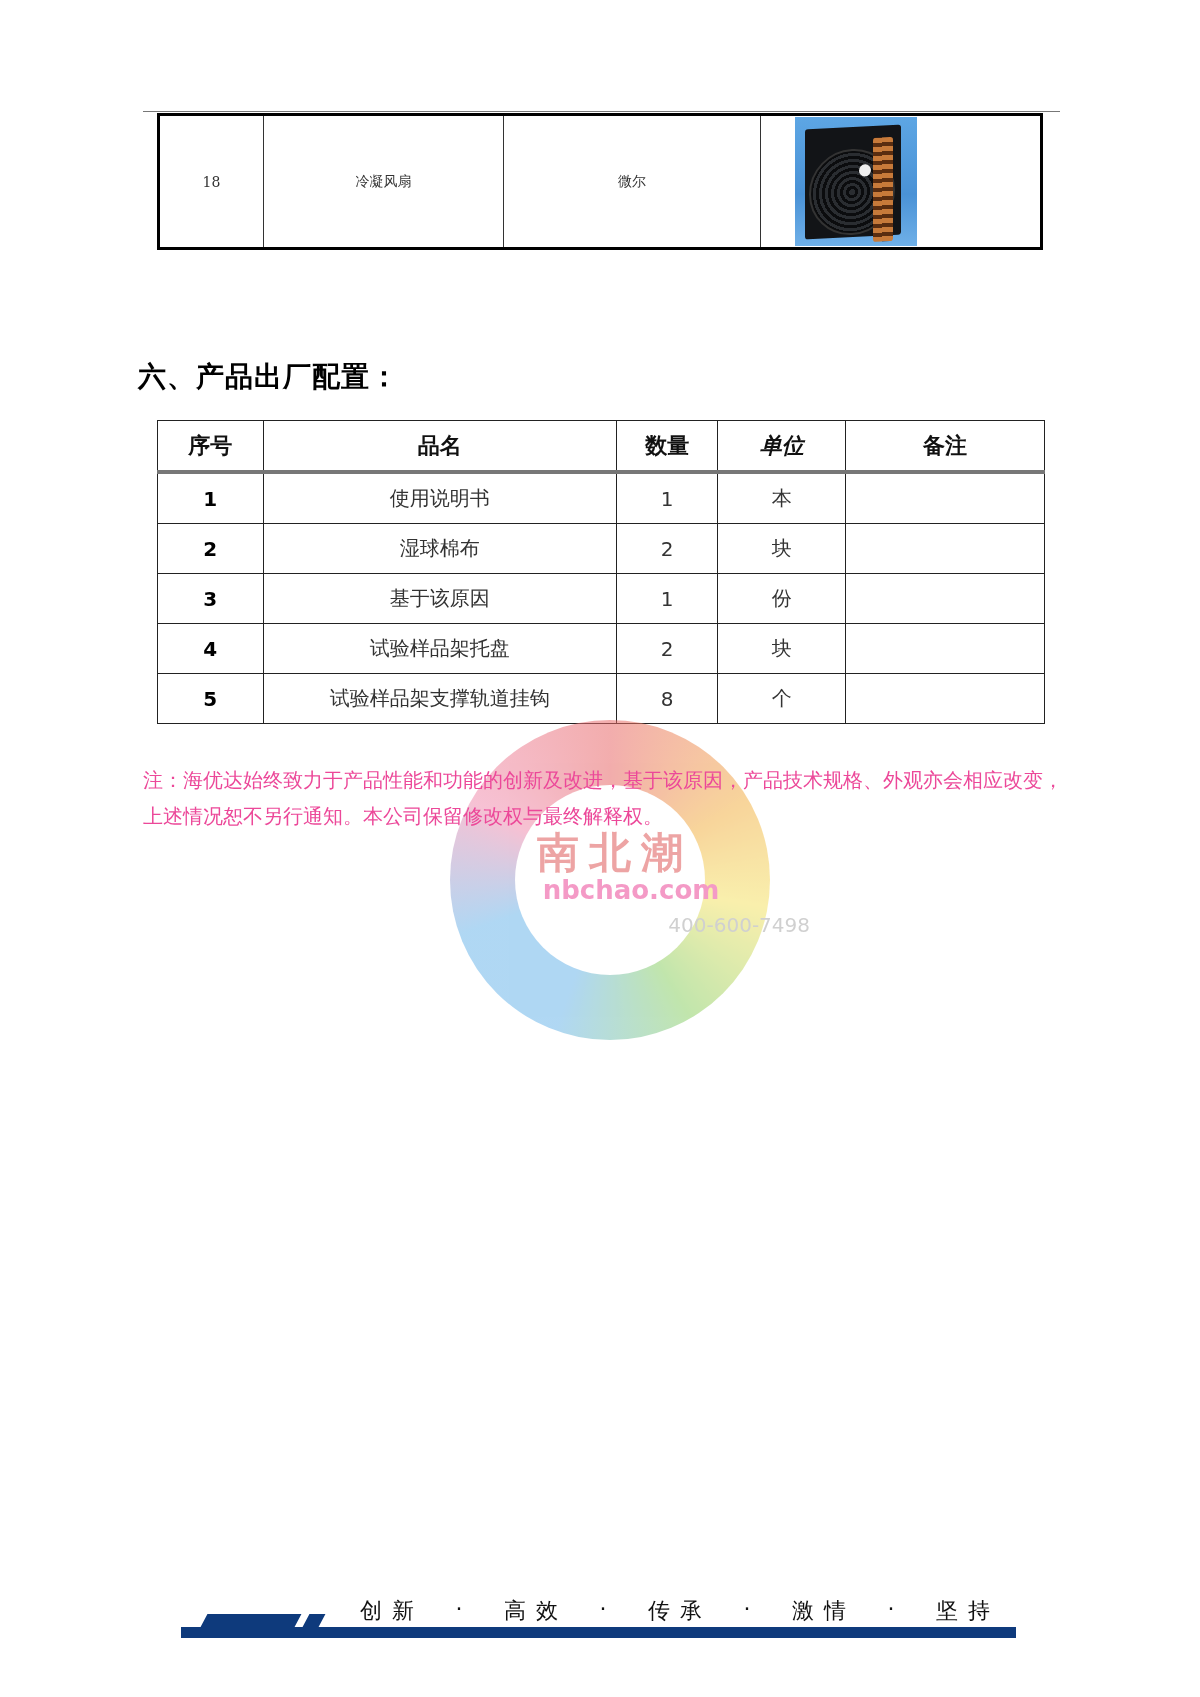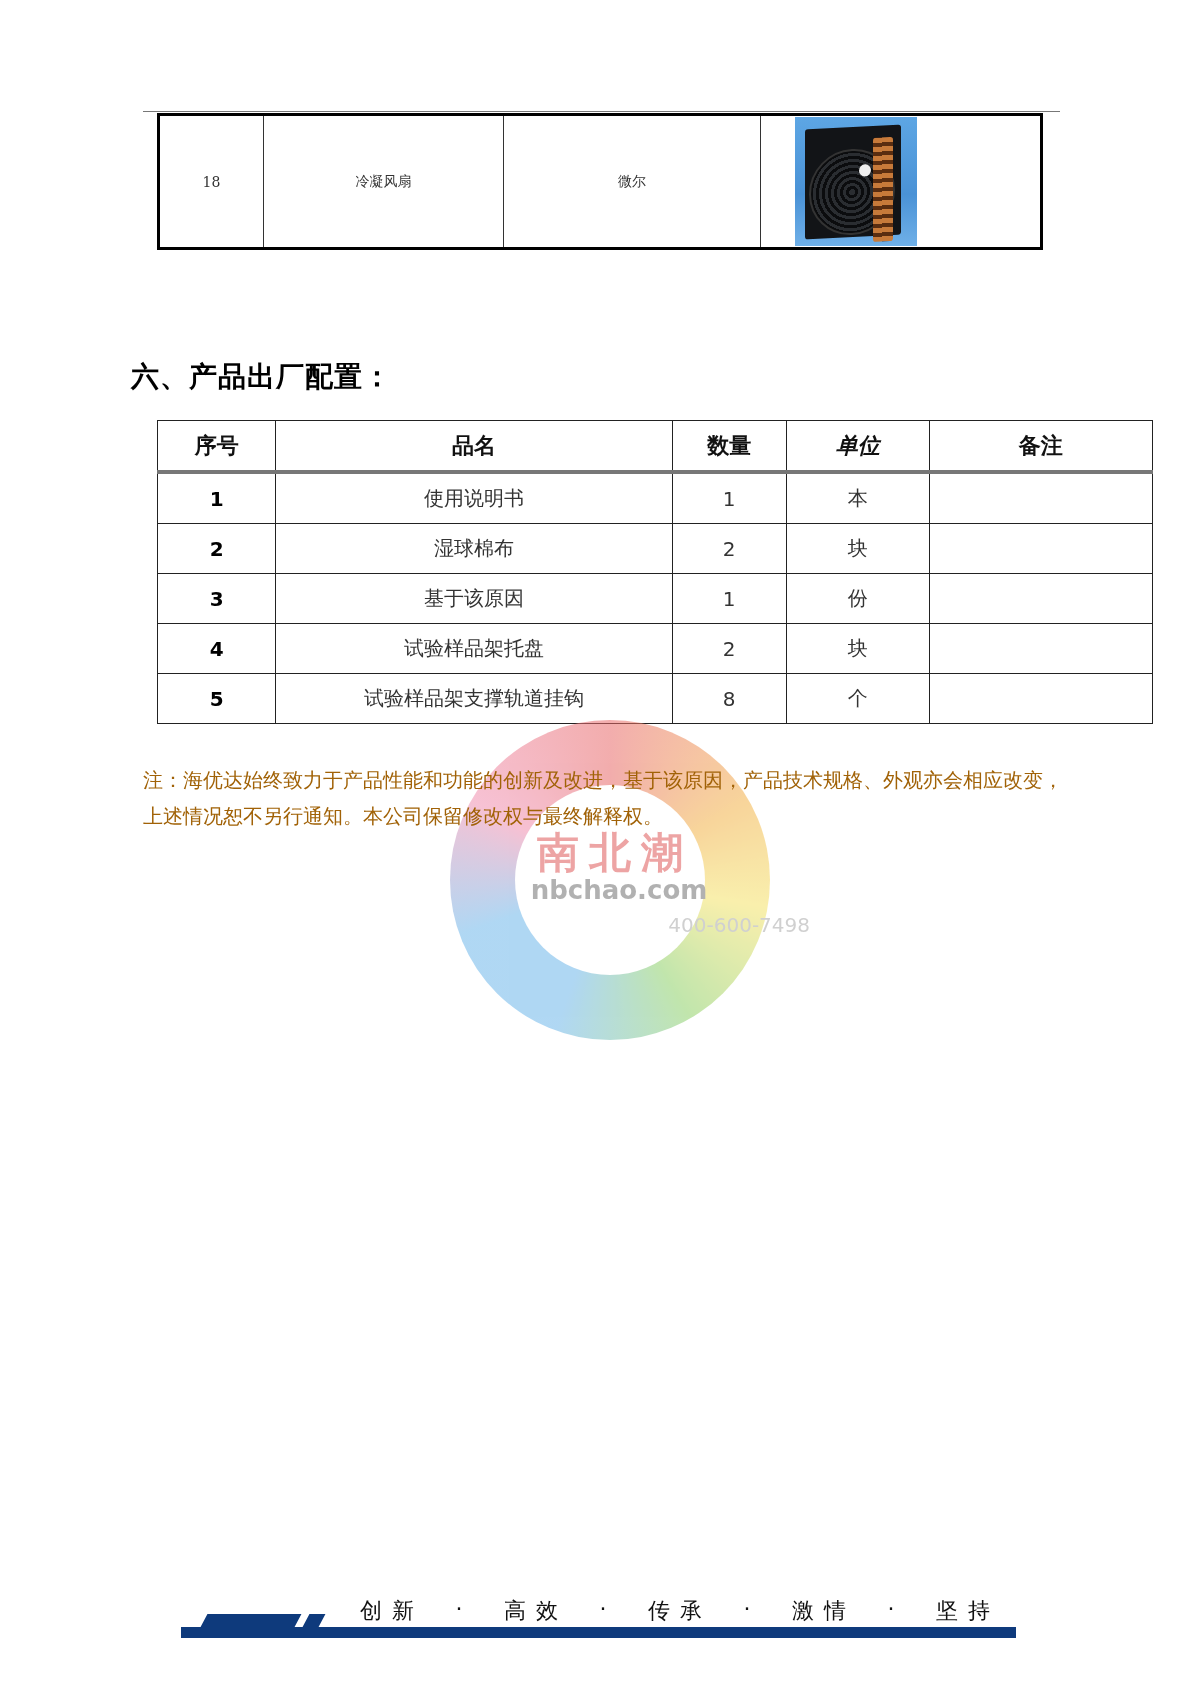--- a/index.html
+++ b/index.html
@@ -23,46 +23,46 @@
   .fan-body { position: absolute; left: 10px; top: 10px; width: 96px; height: 110px;
               background: #121417; border-radius: 3px; transform: skewY(-3deg); }
   .fan-grille { position: absolute; left: 4px; top: 22px; width: 82px; height: 82px; border-radius: 50%;
                 background: repeating-radial-gradient(circle, #2a2d31 0 3px, #0b0c0e 3px 6px);
                 border: 2px solid #333; }
   .coil { position: absolute; right: 8px; top: 12px; width: 20px; height: 104px;
           background: repeating-linear-gradient(180deg, #c77a3a 0 5px, #5a2d10 5px 9px); border-radius: 3px; }
   .fan-label { position: absolute; right: 30px; top: 38px; width: 12px; height: 12px; border-radius: 50%; background: #eee; }
 
   
-  .section-heading { position: absolute; left: 131px; top: 358px; font-size: 28px; font-weight: bold;
+  .section-heading { position: absolute; left: 138px; top: 358px; font-size: 28px; font-weight: bold;
                      letter-spacing: 1px; color: #000; }
 
   
-  .cfg-table { position: absolute; left: 157px; top: 420px; border-collapse: collapse; width: 996px; }
+  .cfg-table { position: absolute; left: 157px; top: 420px; border-collapse: collapse; width: 888px; }
   .cfg-table th, .cfg-table td { border: 1px solid #222; text-align: center; padding: 0; }
   .cfg-table th { height: 49px; font-size: 22px; font-weight: bold; color: #111; }
   .cfg-table thead tr th { border-bottom: 4px solid #777; }
   .cfg-table td { height: 49px; font-size: 20px; color: #333;
                   font-family: "DejaVu Sans", "Liberation Sans", sans-serif; }
   .cfg-table td.idx { font-weight: bold; color: #000; font-size: 20px; }
   .cfg-table td.name { font-family: "DejaVu Serif", "Liberation Serif", serif; }
   .cfg-table td.unit { font-family: "DejaVu Serif", "Liberation Serif", serif; }
   .w1 { width: 105px; } .w2 { width: 354px; } .w3 { width: 101px; } .w4 { width: 127px; font-style: italic; } .w5 { width: 199px; }
 
-  .note { position: absolute; left: 143px; top: 762px; width: 920px; font-size: 20px; line-height: 36px; color: #a16207; }
+  .note { position: absolute; left: 143px; top: 762px; width: 920px; font-size: 20px; line-height: 36px; color: #ec4899; }
 
   
   .watermark { position: absolute; left: 420px; top: 705px; width: 390px; height: 360px; pointer-events: none; opacity: 0.55; }
   .ring { position: absolute; left: 30px; top: 15px; width: 320px; height: 320px; border-radius: 50%;
           background: conic-gradient(#e86a6a 0deg, #f3b34a 60deg, #f5e36a 100deg, #8fd16a 150deg,
                                      #6fb7ea 200deg, #6fb7ea 250deg, #f08fb0 300deg, #e86a6a 360deg); }
   .ring-hole { position: absolute; left: 95px; top: 80px; width: 190px; height: 190px; border-radius: 50%; background: #fff; }
   .wm-cn { position: absolute; left: 0; width: 390px; top: 120px; text-align: center; font-size: 42px;
            font-family: Liberation Serif, serif; color: #e05a5a; font-weight: bold; letter-spacing: 10px; }
-  .wm-en { position: absolute; left: 4px; width: 390px; top: 170px; text-align: center; font-size: 26px; color: #737373; font-weight: bold; }
+  .wm-en { position: absolute; left: 16px; width: 390px; top: 170px; text-align: center; font-size: 26px; color: #ec4899; font-weight: bold; }
   .wm-phone { position: absolute; left: 0; width: 390px; top: 208px; text-align: right; font-size: 20px; color: #aaa; }
 
   
   .footer-slogan { position: absolute; left: 360px; top: 1596px; width: 640px; display: flex; justify-content: space-between;
                    font-size: 22px; color: #111; letter-spacing: 10px; }
   .footer-bar { position: absolute; left: 181px; top: 1627px; width: 835px; height: 11px; background: #0e3a7c; }
   .footer-para1 { position: absolute; left: 204px; top: 1614px; width: 94px; height: 13px; background: #0e3a7c; transform: skewX(-28deg); }
   .footer-para2 { position: absolute; left: 306px; top: 1614px; width: 16px; height: 13px; background: #0e3a7c; transform: skewX(-28deg); }
 </style>
 </head>

